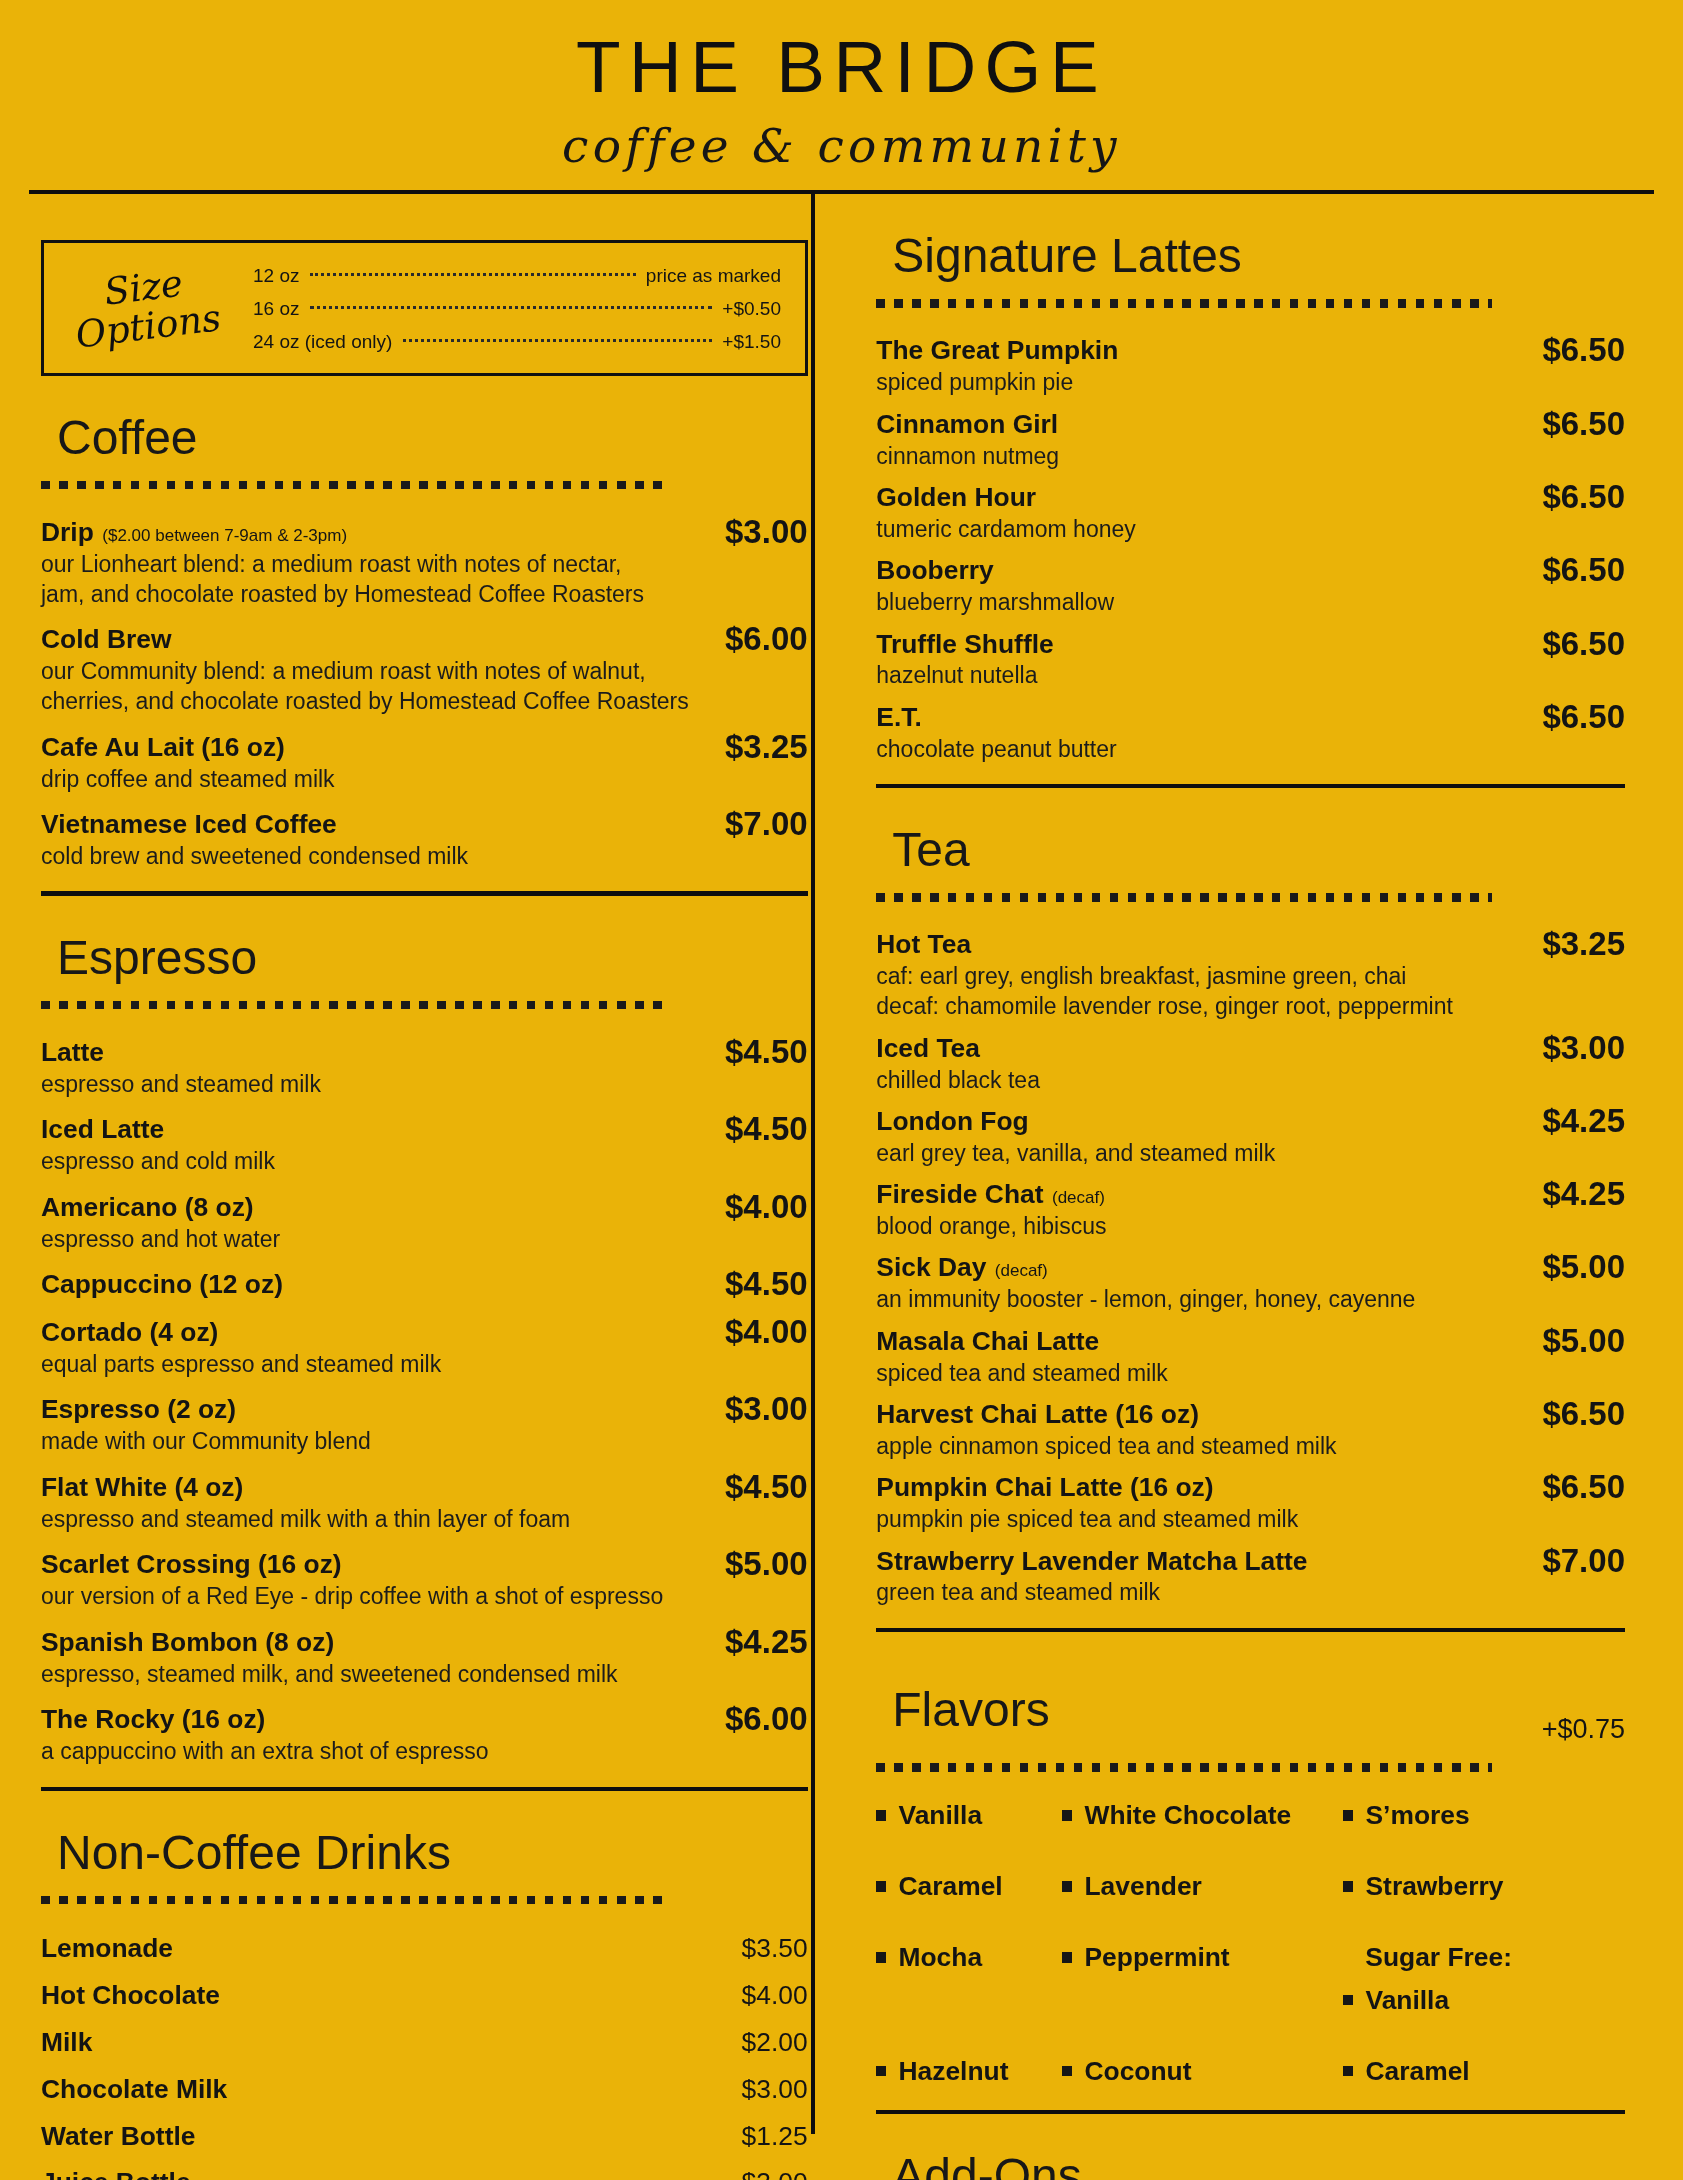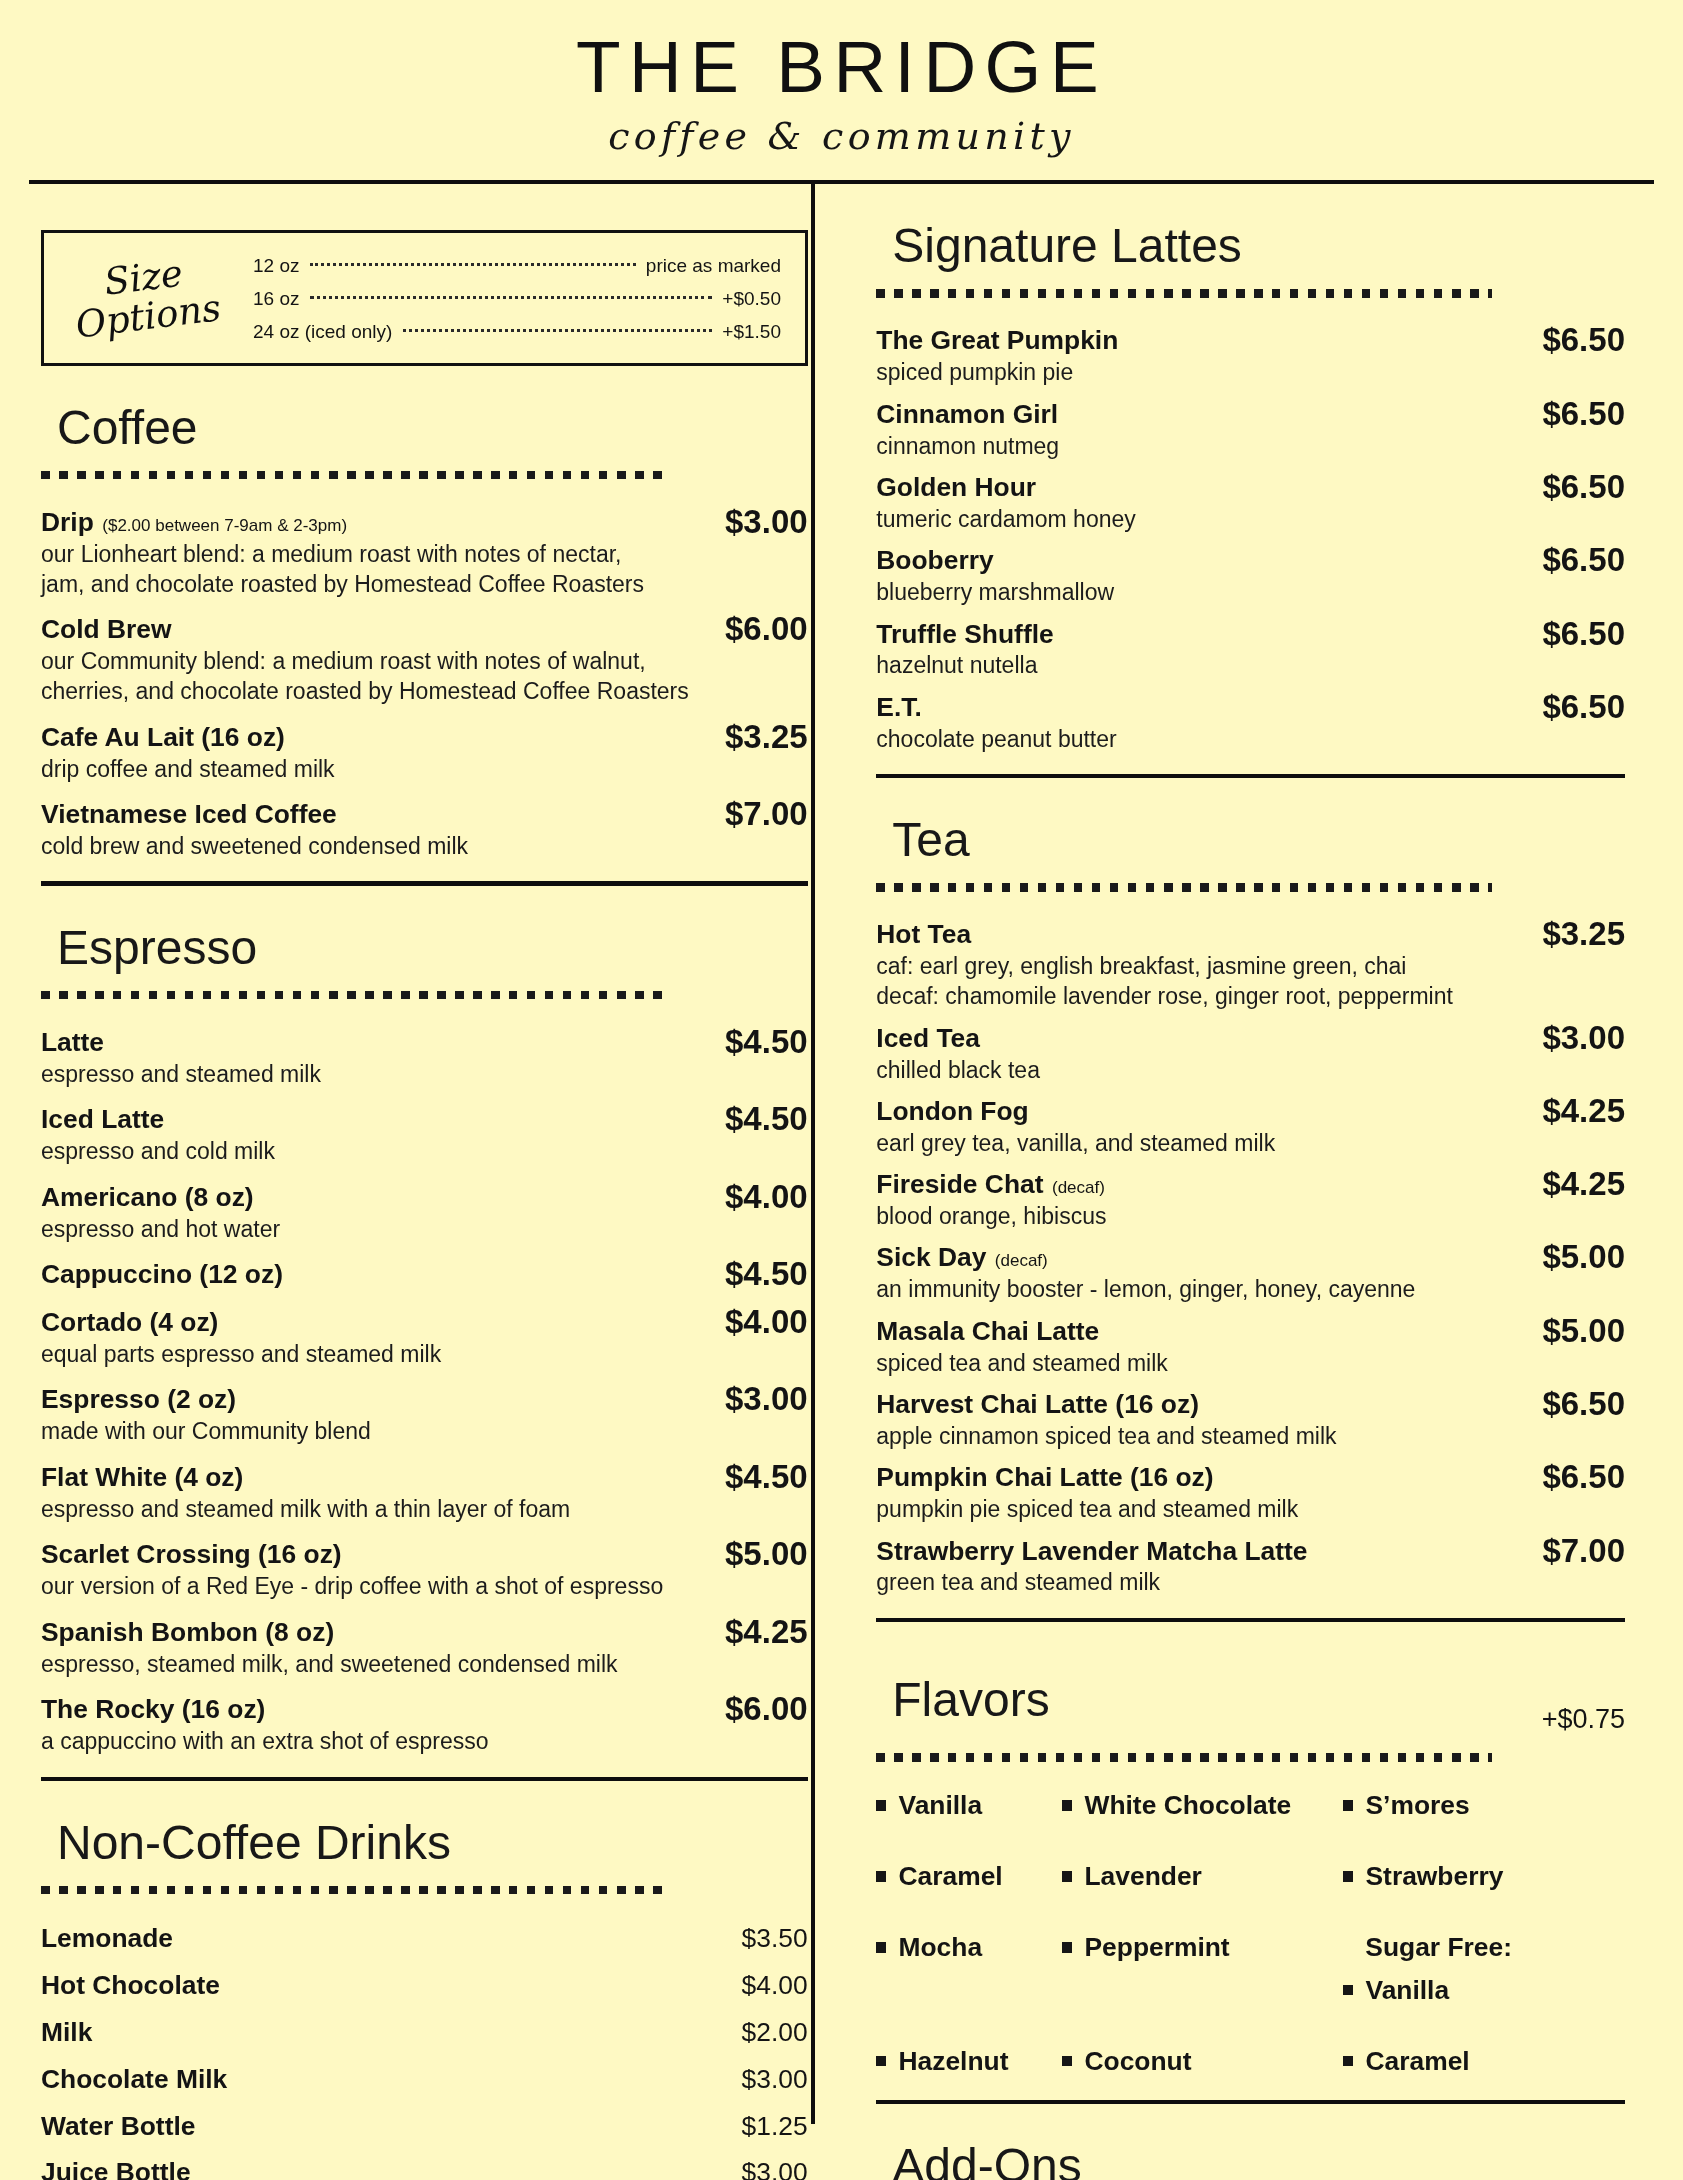--- a/index.html
+++ b/index.html
@@ -1,29 +1,29 @@
 <!DOCTYPE html>
 <html style="font-size:13.6px"><head>
 <meta charset="utf-8">
 <style>
   html,body{margin:0;padding:0;background:#e8e8e8;}
   .page{
-    position:relative;width:1683px;height:2181px;background:#fef9c3;
+    position:relative;width:1683px;height:2181px;background:#eab308;
     font-family:"Liberation Sans",sans-serif;color:#141414;overflow:hidden;
     margin:0 auto;
   }
   
   .logo{text-align:center;padding-top:25.6px;}
   .logo-name{
     font-size:73px;line-height:82px;letter-spacing:8.5px;font-weight:400;
     color:#101010;white-space:nowrap;
   }
   .logo-tagline{
     font-family:"DejaVu Serif",serif;font-style:italic;
-    font-size:38px;line-height:48px;letter-spacing:4.3px;color:#161616;margin-top:4px;
+    font-size:47px;line-height:48px;letter-spacing:4.3px;color:#161616;margin-top:14px;
   }
   .header-rule{height:4.3px;background:#0e0e0e;margin:20.4px 29px 0 29px;}
   
   .columns{display:flex;align-items:stretch;height:1985px;}
   .col-left{width:811px;box-sizing:border-box;padding:0 3.4px 0 41px;}
   .vrule{width:4.3px;background:#0e0e0e;height:1940px;flex:0 0 auto;}
   .col-right{flex:1;box-sizing:border-box;padding:0 58px 0 61px;}
   
   .size-box{
     margin-top:46px;border:3.4px solid #111;box-sizing:border-box;width:767px;

